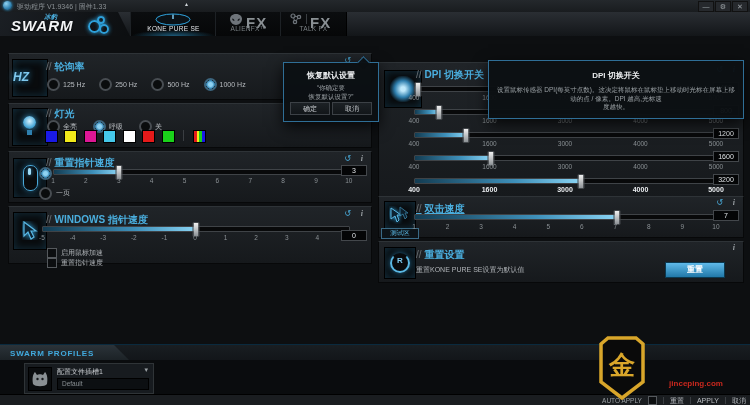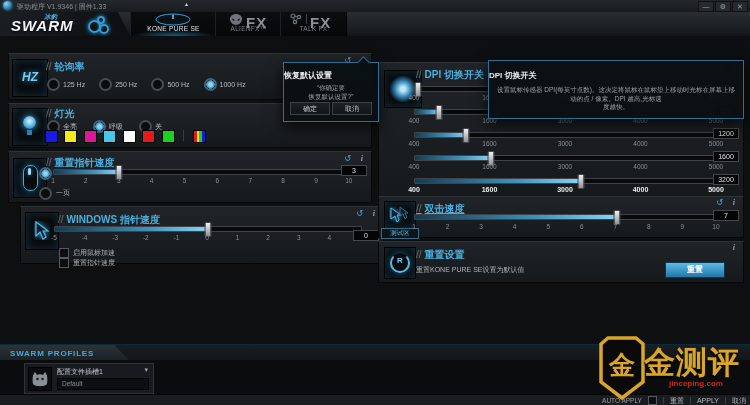--- a/index.html
+++ b/index.html
@@ -49,21 +49,21 @@
   .ticks{display:flex;justify-content:space-between;font-size:6.5px;color:#8a9094;}
   .ticks span{width:24px;text-align:center;margin:0 -12px;}
   .ticks.bold{color:#e9ecef;font-weight:bold;font-size:7px;}
   .valbox{background:#040506;border:1px solid #43474b;color:#dfe3e6;font-size:7px;line-height:9px;
           min-width:20px;text-align:center;padding:0 2px;}
   .cb{display:inline-block;width:8px;height:8px;background:#0c0e10;border:1px solid #55595d;vertical-align:middle;}
   .cblabel{font-size:7px;color:#b0b4b8;vertical-align:middle;margin-left:4px;}
   .swatch{display:inline-block;width:11px;height:11px;border:1px solid #000;margin-right:2px;vertical-align:top;}
   
   .popup{background:rgba(11,15,19,.97);border:1px solid #2f6e96;box-shadow:0 5px 14px rgba(0,0,0,.8);z-index:50;}
-  .popup .ptit{font-size:8px;font-weight:bold;color:#e8eaec;}
+  .popup .ptit{font-size:8px;font-weight:bold;color:#e8eaec;text-align:center;}
   .popup .pbody{font-size:6.5px;color:#9aa0a4;text-align:center;}
   .pbtn{background:linear-gradient(#1c2125,#121619);border:1px solid #3c4146;color:#c8ccd0;
         font-size:7px;text-align:center;line-height:11px;}
   
   #gpbar{left:0;top:344px;width:750px;height:16px;background:linear-gradient(#191e22,#121519);border-top:1px solid #0a2a3e;}
   #gptab{left:0;top:0;width:130px;height:16px;background:linear-gradient(#2b3339,#1b2125);
          clip-path:polygon(0 0,114px 0,130px 100%,0 100%);}
   #gptab span{position:absolute;left:10px;top:4px;font-size:8px;font-weight:bold;color:#41a9dd;letter-spacing:.8px;}
   #gpstrip{left:0;top:360px;width:750px;height:34px;background:#0a0c0e;}
   #slotbox{left:24px;top:3px;width:128px;height:29px;background:#171b1f;border:1px solid #2f3437;}
@@ -137,21 +137,21 @@
       <div class="abs" style="left:25px;top:2px;width:1px;height:10px;background:#3a3e42;"></div>
       <div class="abs fxtext" style="left:29px;top:2px;">FX</div>
       <div class="abs navlabel">TALK FX</div>
     </div>
   </div>
   <div class="abs" id="chev-up">▴</div>
 
 
   <div class="abs panel" style="left:8px;top:53px;width:364px;height:47px;">
     <div class="abs iconbox" style="left:3px;top:5px;width:34px;height:36px;">
-      <div class="abs" style="left:0;top:10px;width:34px;text-align:center;font-size:12px;font-weight:800;font-style:italic;color:#7ec9ef;text-shadow:0 0 6px #2e9fd8;">HZ</div>
+      <div class="abs" style="left:0;top:10px;width:34px;font-size:12px;font-weight:800;font-style:italic;color:#7ec9ef;text-shadow:0 0 6px #2e9fd8;">HZ</div>
     </div>
     <div class="abs ptitle" style="left:37px;top:6px;">
       <span class="sl">//</span><span>轮询率</span>
     </div>
     <div class="abs" style="left:38px;top:21px;display:flex;gap:14px;align-items:center;">
       <span><span class="radio"></span><span class="rlabel">125 Hz</span></span>
       <span><span class="radio"></span><span class="rlabel">250 Hz</span></span>
       <span><span class="radio"></span><span class="rlabel">500 Hz</span></span>
       <span><span class="radio sel"></span><span class="rlabel">1000 Hz</span></span>
     </div>
@@ -210,21 +210,21 @@
         <span>9</span>
         <span>10</span>
     </div>
     <div class="abs valbox" style="right:4px;top:13px;">3</div>
     <span class="abs radio" style="left:30px;top:35px;"></span>
     <span class="abs rlabel" style="left:44px;top:36px;">一页</span>
     <div class="abs corner" style="right:20px;top:3px;">↺</div>
     <div class="abs corner info" style="right:8px;top:3px;">i</div>
   </div>
 
-  <div class="abs panel" style="left:20px;top:206px;width:364px;height:58px;">
+  <div class="abs panel" style="left:8px;top:206px;width:364px;height:58px;">
     <div class="abs iconbox" style="left:4px;top:5px;width:32px;height:36px;">
       <svg class="abs" style="left:8px;top:8px;" width="16" height="19" viewBox="0 0 16 19">
         <polygon points="2,1 2,15 6,11 9,18 12,16 9,10 14,10" fill="#0d2230" stroke="#5ab8e4" stroke-width="1.2" style="filter:drop-shadow(0 0 3px #2e9fd8);"></polygon>
       </svg>
     </div>
     <div class="abs ptitle" style="left:37px;top:6px;">
       <span class="sl">//</span><span>WINDOWS 指针速度</span>
     </div>
     <div class="abs track" style="left:33px;top:19px;width:306px;">
       <div class="fill" style="width: 50%;"></div>
@@ -422,17 +422,16 @@
       <span class="fsep"></span>
       <span class="fbtn">取消</span>
     </div>
   </div>
 
   <div class="abs" id="watermark">
     <svg class="abs" style="left:6px;top:4px;" width="48" height="64" viewBox="0 0 48 64">
       <polygon points="24,62 3,46 3,8 10,2 38,2 45,8 45,46" fill="#0a0a0a" stroke="#d9a62a" stroke-width="3.5"></polygon>
       <text x="24" y="38" text-anchor="middle" font-size="26" font-weight="bold" fill="#d9a62a" font-family="'Liberation Sans',sans-serif">金</text>
     </svg>
-    <div class="abs" id="wm-text">金测评</div>
     <div class="abs" id="wm-url">jinceping.com</div>
   </div>
 
 </div>
 
 </body></html>

